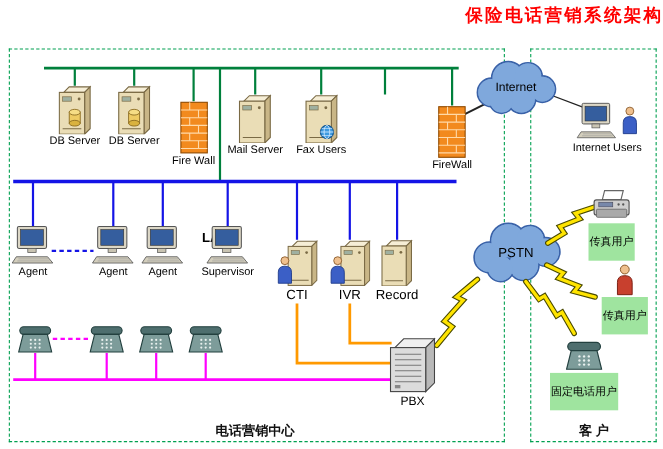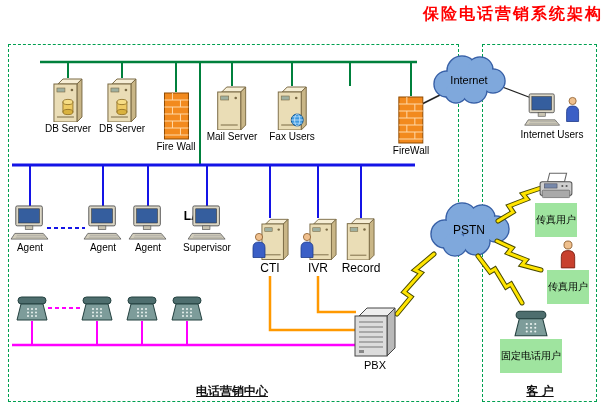--- a/index.html
+++ b/index.html
@@ -4,21 +4,21 @@
 <style>
   html,body{margin:0;padding:0;background:#fff;}
   .stage{position:relative;width:603px;height:408px;background:#ffffff;overflow:hidden;
          font-family:"Liberation Sans","DejaVu Sans",sans-serif;}
   .title{position:absolute;top:4px;left:0;right:0;text-align:right;color:#FF0000;
          font-weight:bold;font-size:16px;letter-spacing:2px;}
   .zone{position:absolute;border:1px dashed #00A050;}
   .zone-center{left:8px;top:44px;width:449px;height:356px;}
   .zone-customer{left:482px;top:44px;width:113px;height:356px;}
   .zone-label{position:absolute;font-size:12px;font-weight:bold;color:#111;
-              transform:translateX(-50%);white-space:nowrap;text-decoration:underline;}
+              transform:translateX(-50%);white-space:nowrap;}
   svg.layer{position:absolute;left:0;top:0;pointer-events:none;}
   .node{position:absolute;display:flex;flex-direction:column;align-items:center;
         transform:translateX(-50%);}
   .lbl{font-size:10px;color:#000;margin-top:1px;white-space:nowrap;text-align:center;}
   .lbl-lg{font-size:12px;}
   .hl{background:#9FE49F;padding:10px 1px;}
   .cloud-label{position:absolute;transform:translate(-50%,-50%);font-weight:normal;
                font-size:11px;color:#000;white-space:nowrap;text-align:right;}
   .lan-label{position:absolute;transform:translateX(-50%);font-weight:bold;font-size:12px;color:#000;margin-top:41px;}
 </style>

